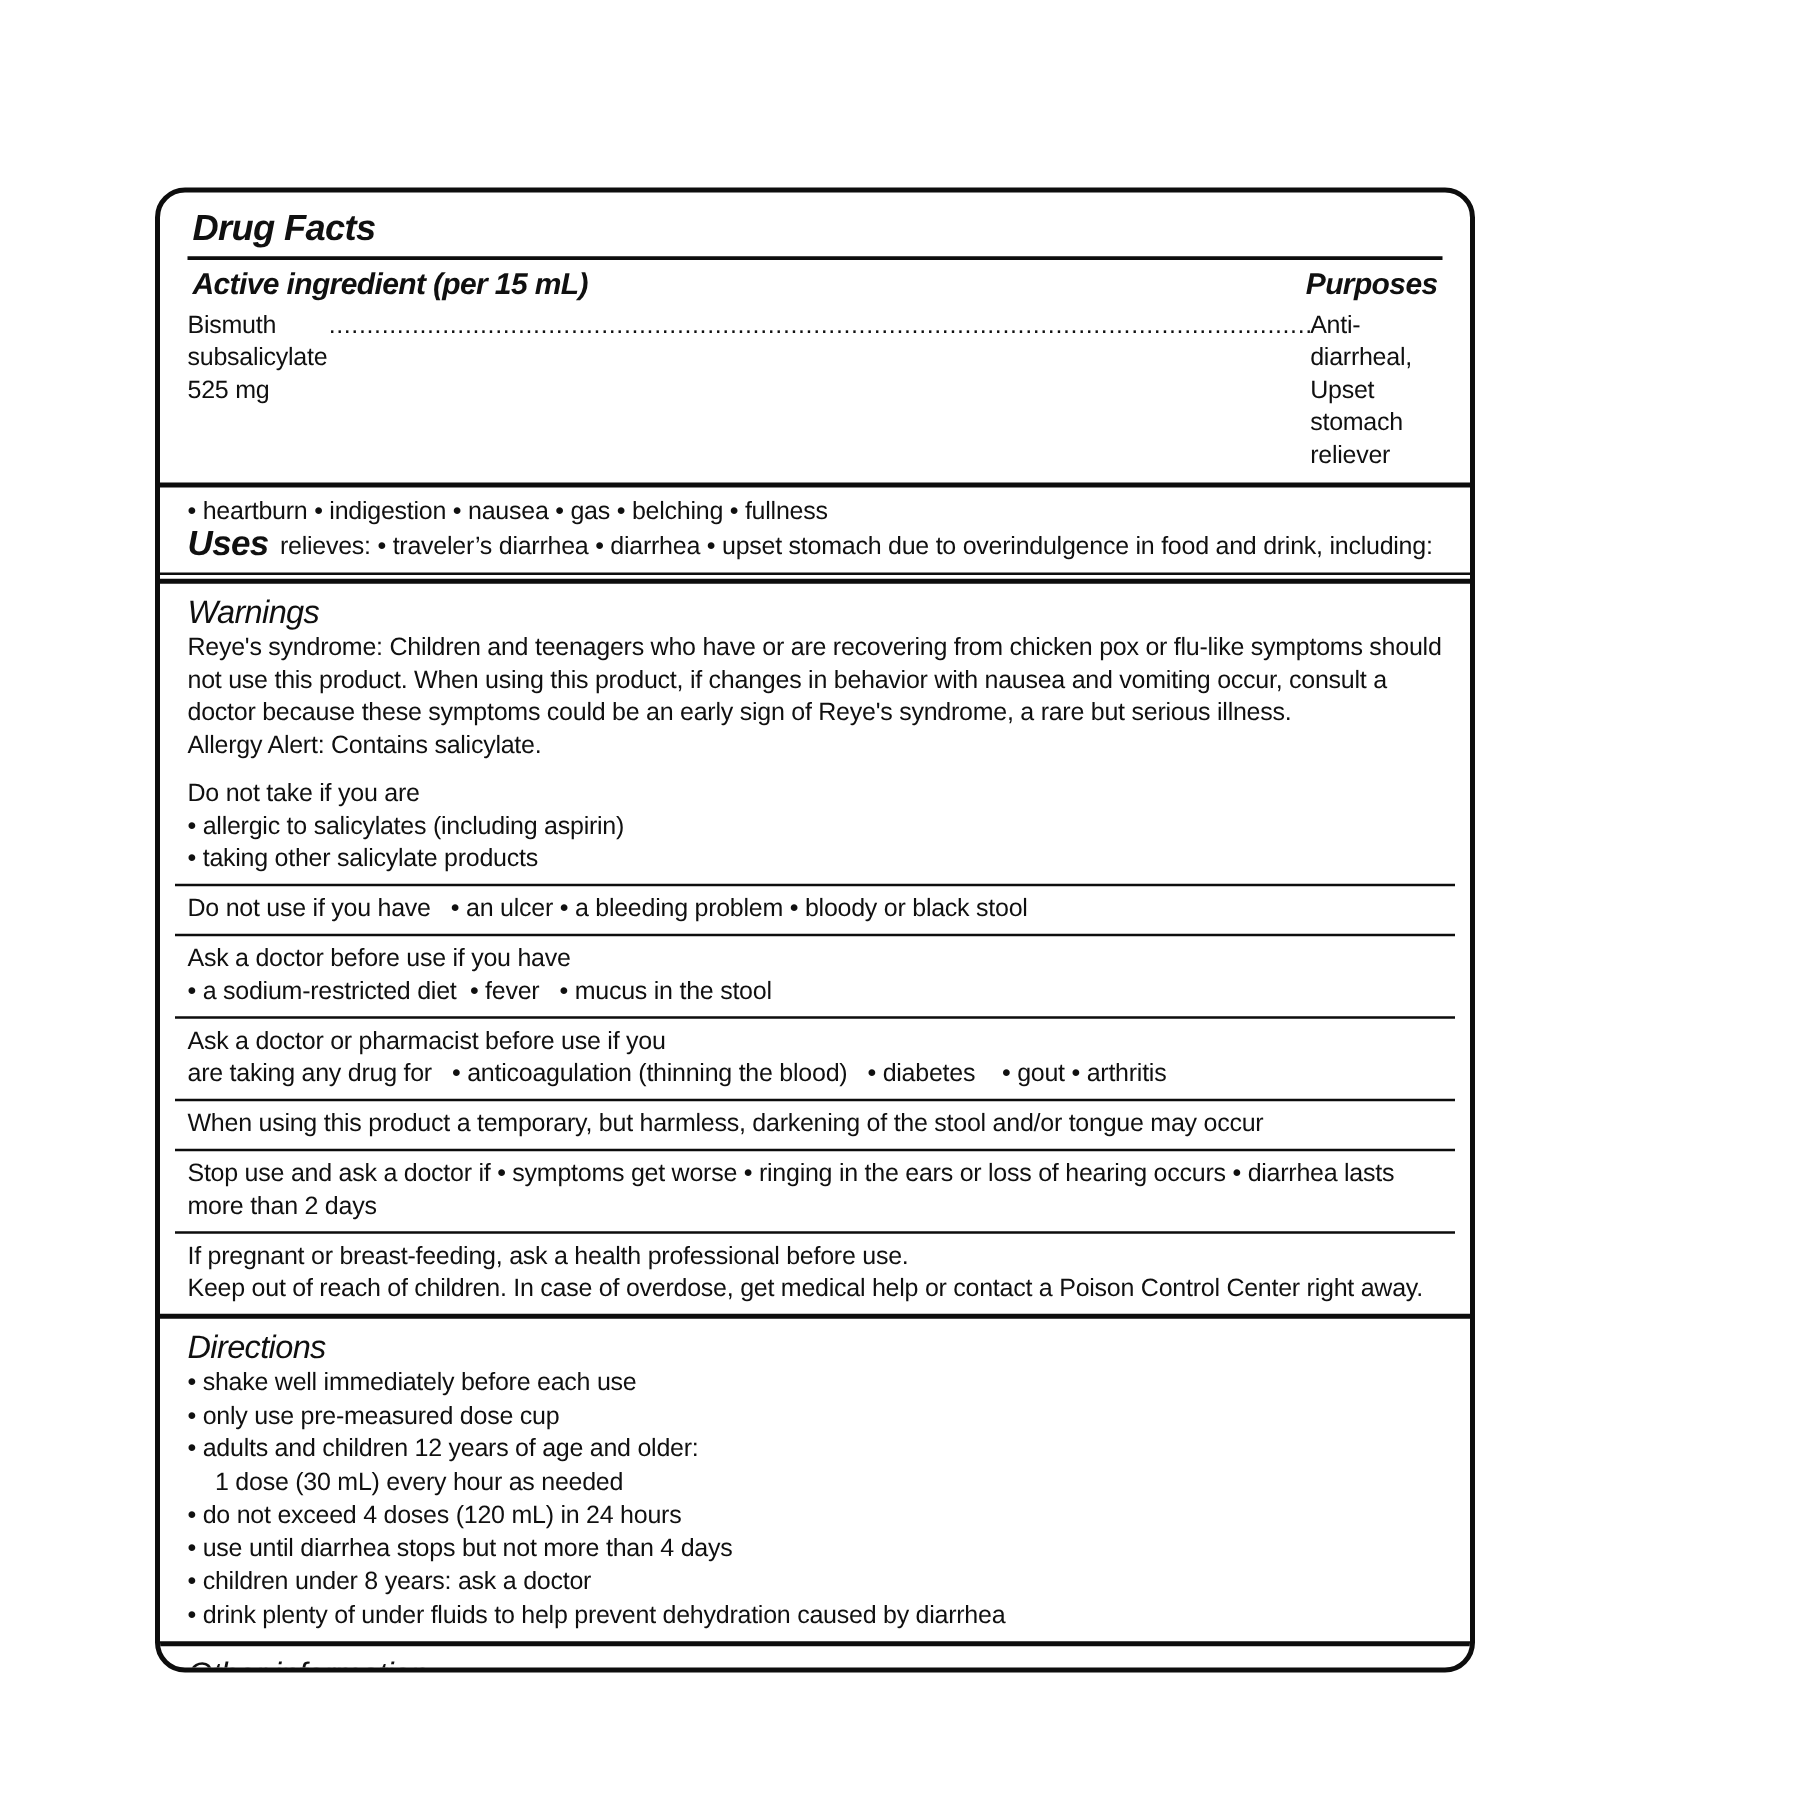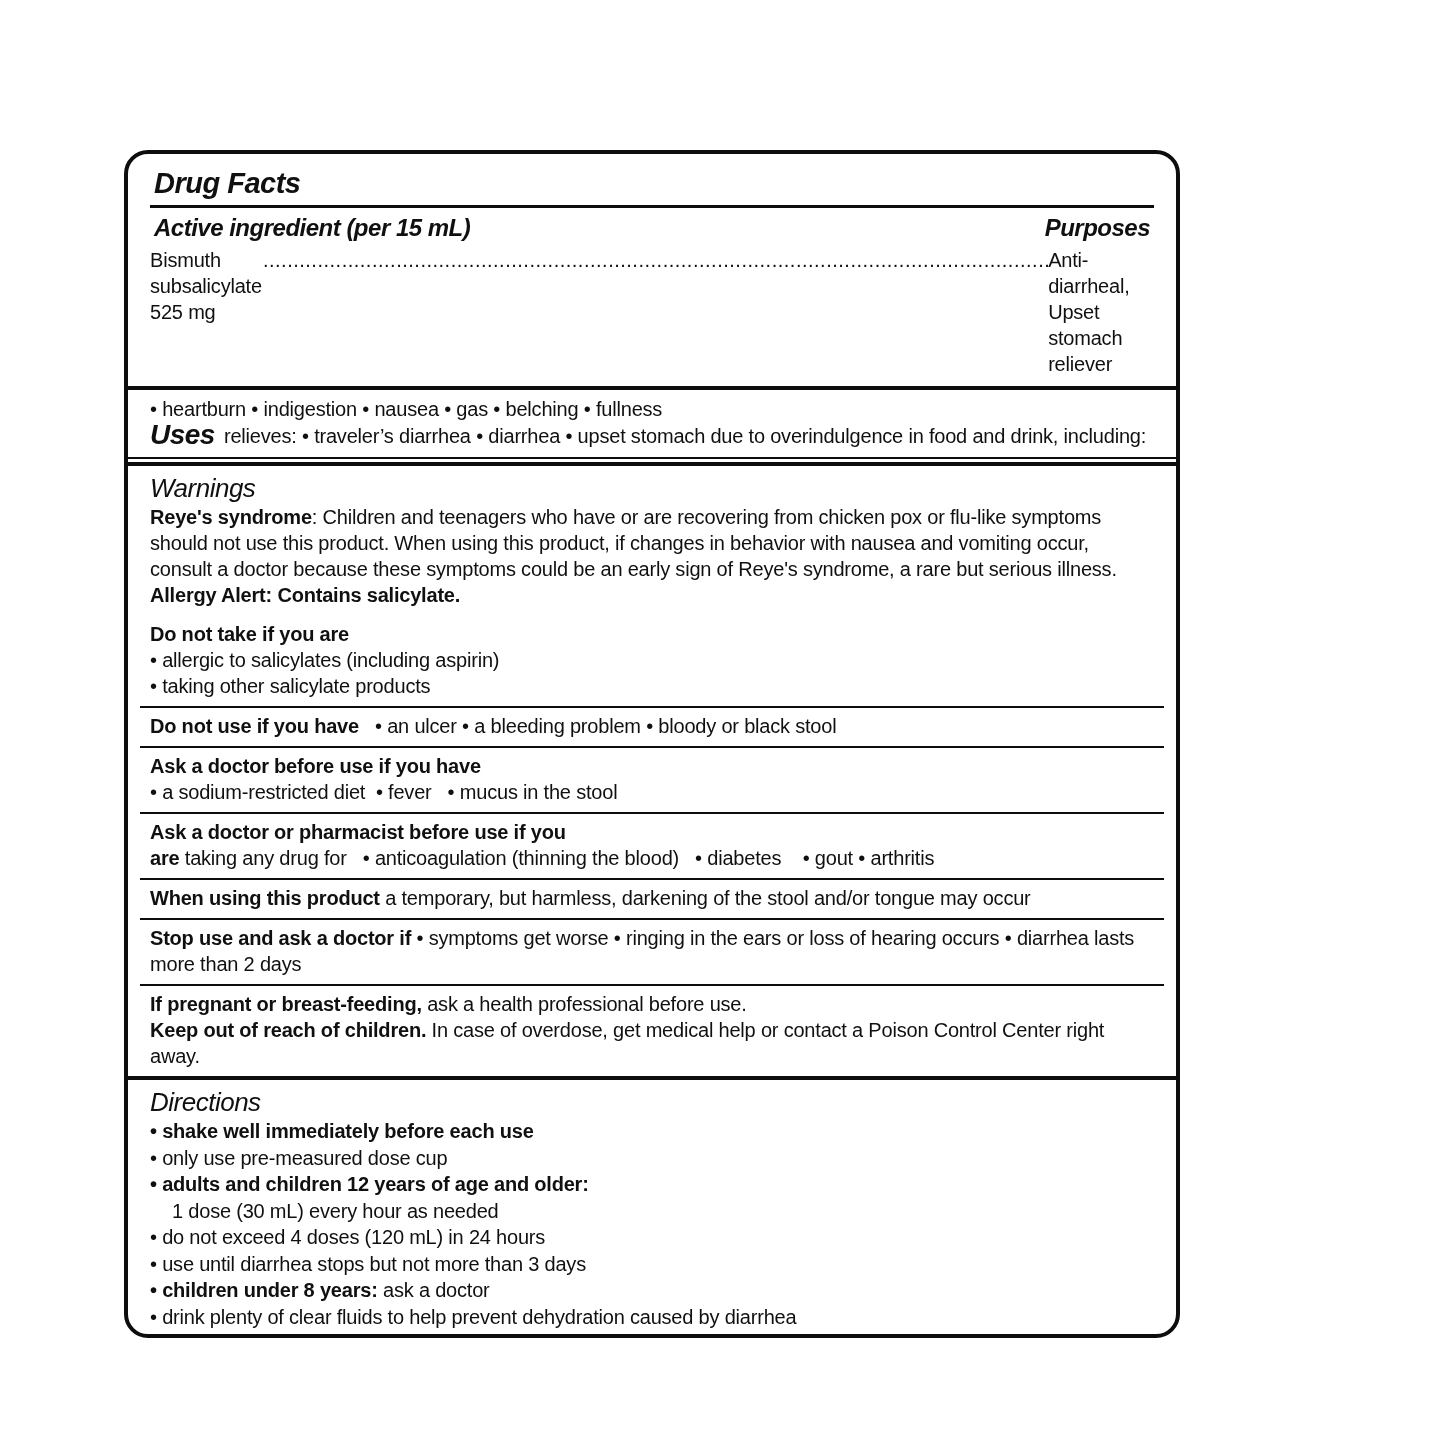--- a/index.html
+++ b/index.html
@@ -18,21 +18,21 @@
     width: 1056px; height: 1188px;
     border: 4px solid #0d0d0d;
     border-radius: 24px;
     background: #fff;
     padding: 12px 22px 0 22px;
     overflow: hidden;
   }
 
   
   .txt { font-size: 20px; line-height: 26px; white-space: pre-wrap; letter-spacing: -0.2px; }
-  b { font-weight: bold; }
+  b { font-weight: normal; }
 
   .title {
     font-size: 29px; line-height: 34px;
     font-weight: bold; font-style: italic;
     letter-spacing: -0.5px;
     padding-left: 4px;
   }
   .rule-title { border-top: 3px solid #0d0d0d; margin: 5px 0 0 0; }
 
   .h-col { font-size: 24px; line-height: 30px; font-weight: bold; font-style: italic; letter-spacing: -0.5px; }
@@ -153,23 +153,23 @@
 
     <div class="bar"></div>
 
     <div class="sec">
       <div class="h-sec">Directions</div>
       <div class="li"><b>• shake well immediately before each use</b><span></span></div>
       <div class="li"><b></b><span>• only use pre-measured dose cup</span></div>
       <div class="li"><b>• adults and children 12 years of age and older:</b><span></span></div>
       <div class="li indent"><b></b><span>1 dose (30 mL) every hour as needed</span></div>
       <div class="li"><b></b><span>• do not exceed 4 doses (120 mL) in 24 hours</span></div>
-      <div class="li"><b></b><span>• use until diarrhea stops but not more than 3 days</span></div>
+      <div class="li"><b></b><span>• use until diarrhea stops but not more than 4 days</span></div>
       <div class="li"><b>• children under 8 years:</b><span> ask a doctor</span></div>
-      <div class="li"><b></b><span>• drink plenty of clear fluids to help prevent dehydration caused by diarrhea</span></div>
+      <div class="li"><b></b><span>• drink plenty of under fluids to help prevent dehydration caused by diarrhea</span></div>
     </div>
 
     <div class="bar"></div>
 
     <div class="sec">
       <div class="h-sec">Other information</div>
 
     </div>
 
   </div>

